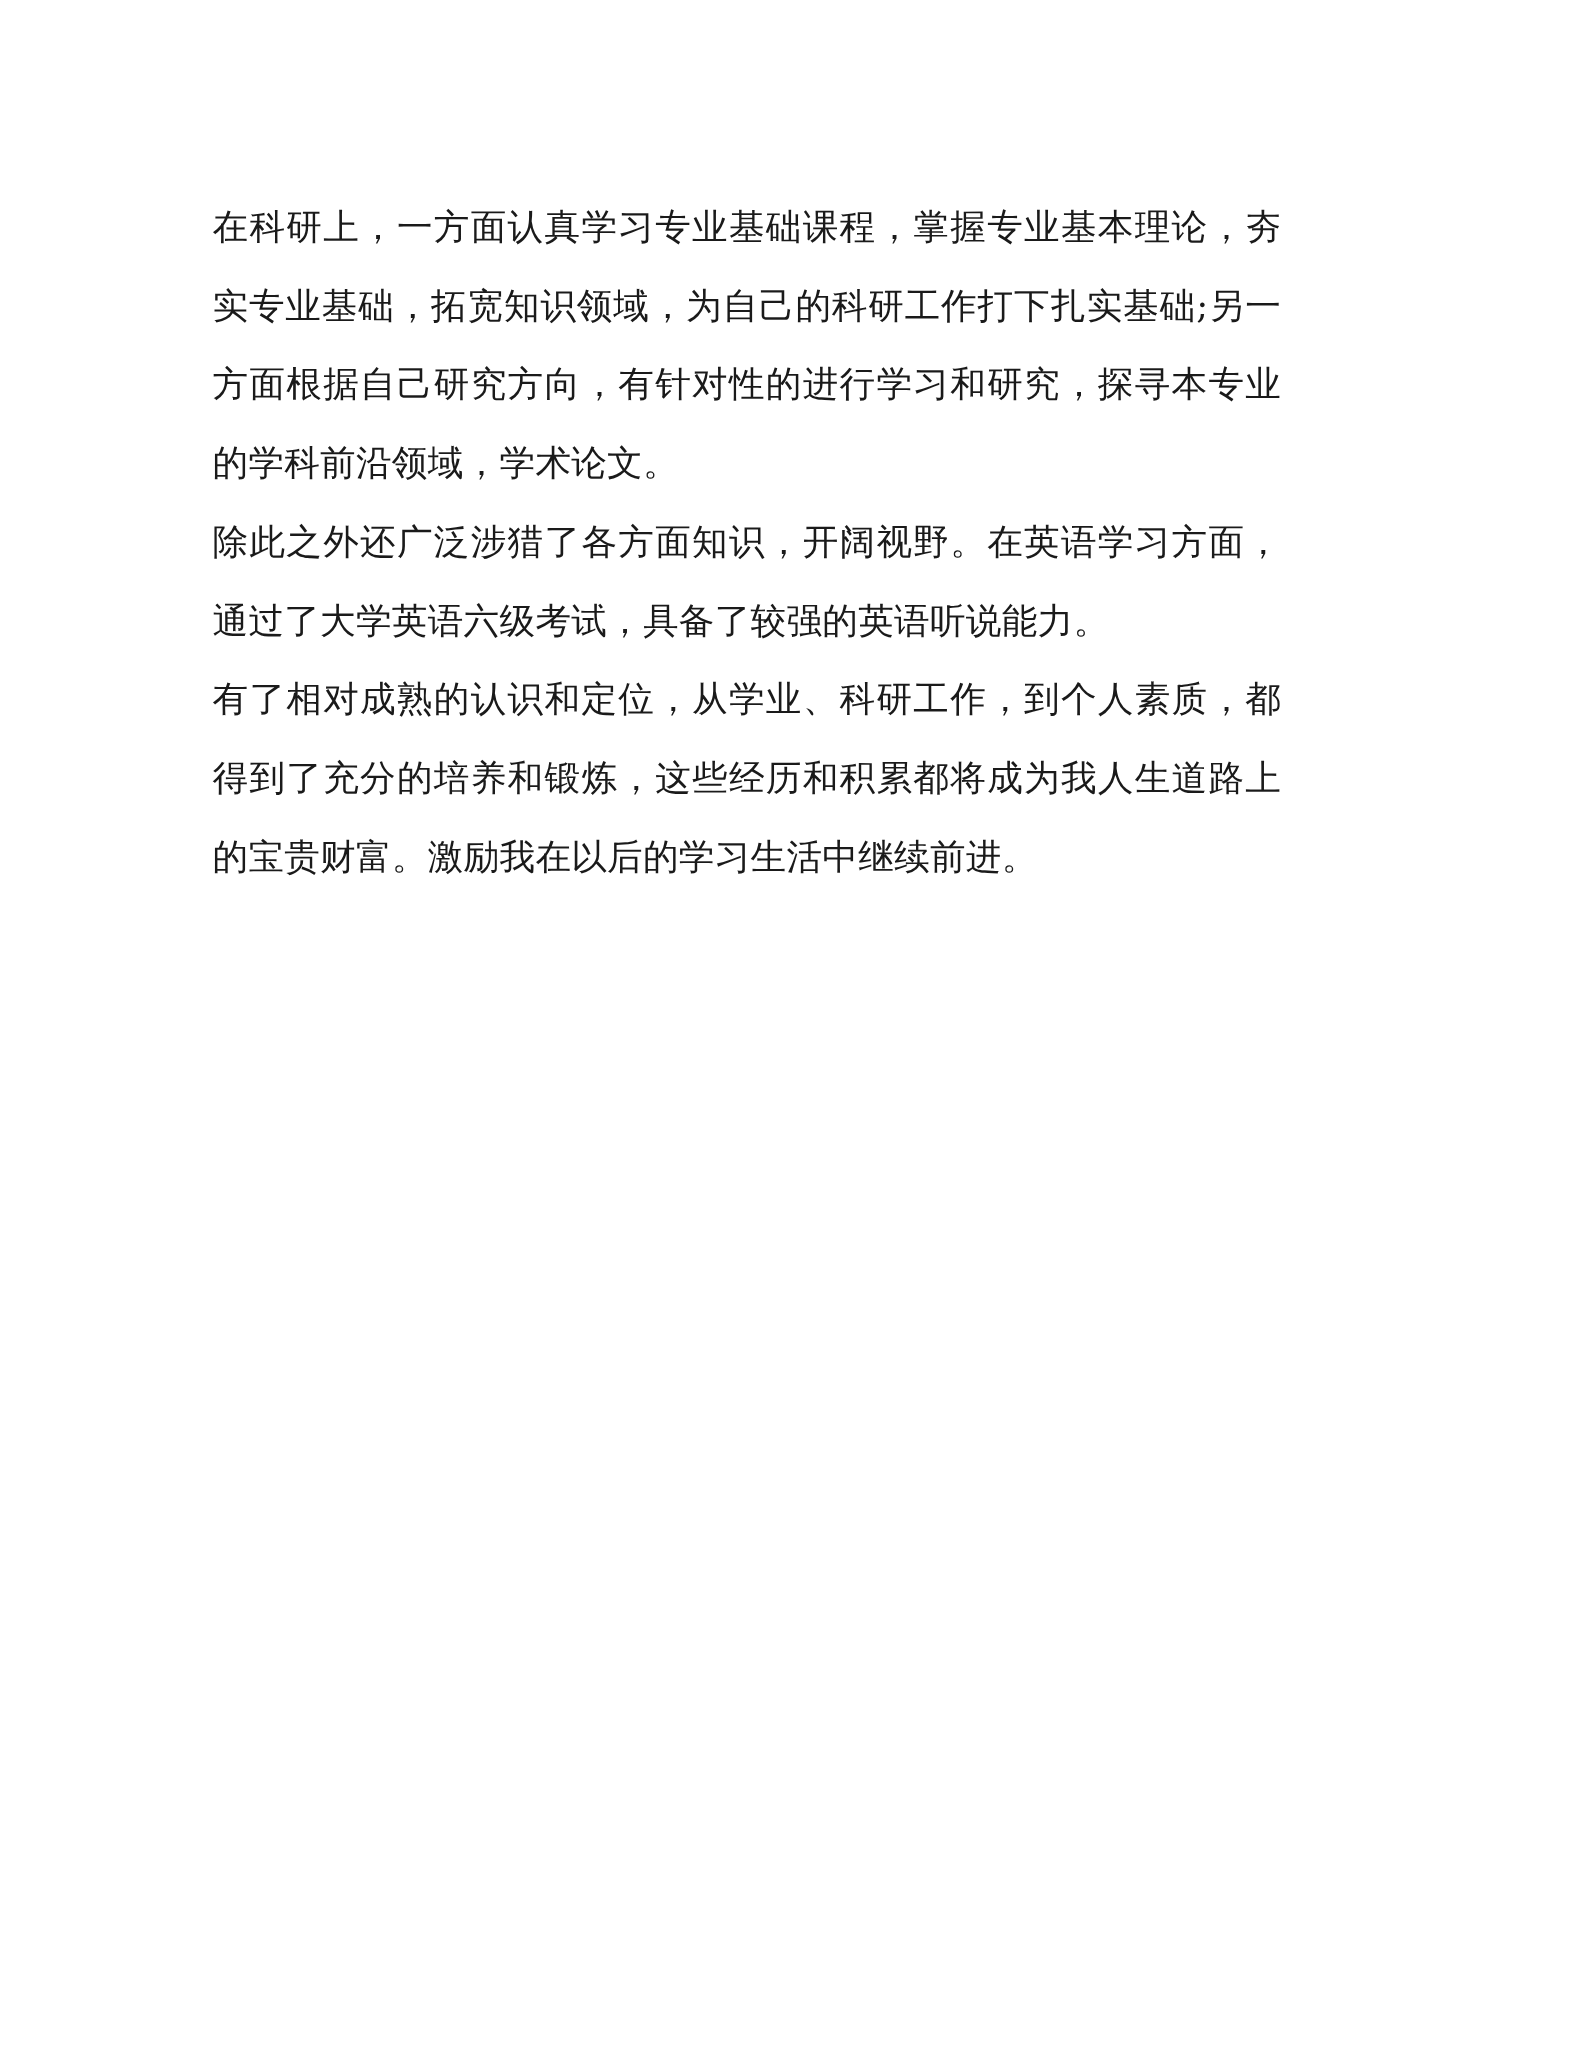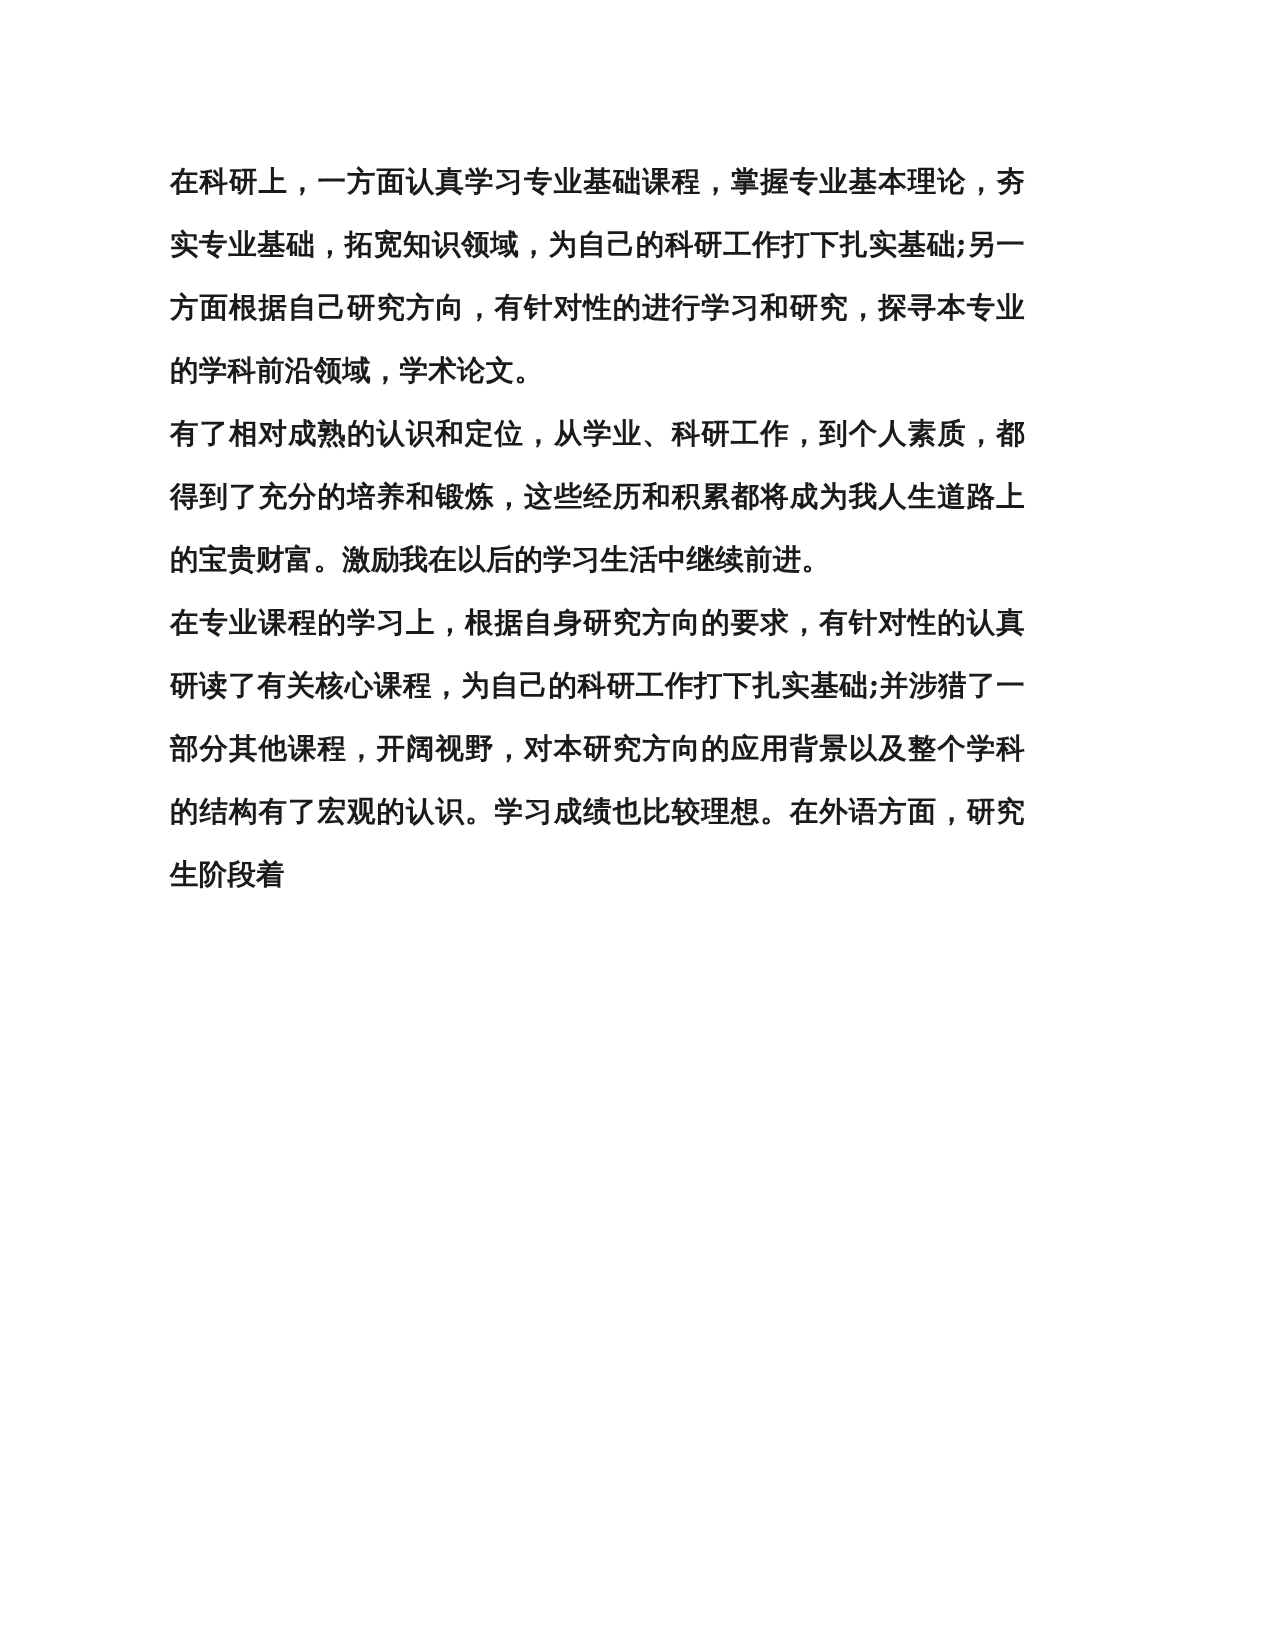--- a/index.html
+++ b/index.html
@@ -25,28 +25,28 @@
     width: 855px;
   }
   p.para {
     margin: 0 0 0 0;
     font-size: 28.5px;
     line-height: 63px;
     text-align: justify;
     text-justify: inter-ideograph;
     letter-spacing: 0.2px;
     color: #1a1a1a;
-    font-weight: 700;
+    font-weight: 400;
   }
   p.para:last-child {
     margin-bottom: 0;
   }
 </style>
 </head>
 <body>
 
 <div class="page">
   <div class="doc-body">
     <p class="para">在科研上，一方面认真学习专业基础课程，掌握专业基本理论，夯实专业基础，拓宽知识领域，为自己的科研工作打下扎实基础;另一方面根据自己研究方向，有针对性的进行学习和研究，探寻本专业的学科前沿领域，学术论文。</p>
+    <p class="para">除此之外还广泛涉猎了各方面知识，开阔视野。在英语学习方面，通过了大学英语六级考试，具备了较强的英语听说能力。</p>
     <p class="para">有了相对成熟的认识和定位，从学业、科研工作，到个人素质，都得到了充分的培养和锻炼，这些经历和积累都将成为我人生道路上的宝贵财富。激励我在以后的学习生活中继续前进。</p>
-    <p class="para">在专业课程的学习上，根据自身研究方向的要求，有针对性的认真研读了有关核心课程，为自己的科研工作打下扎实基础;并涉猎了一部分其他课程，开阔视野，对本研究方向的应用背景以及整个学科的结构有了宏观的认识。学习成绩也比较理想。在外语方面，研究生阶段着</p>
   </div>
 </div>
 
 </body></html>

